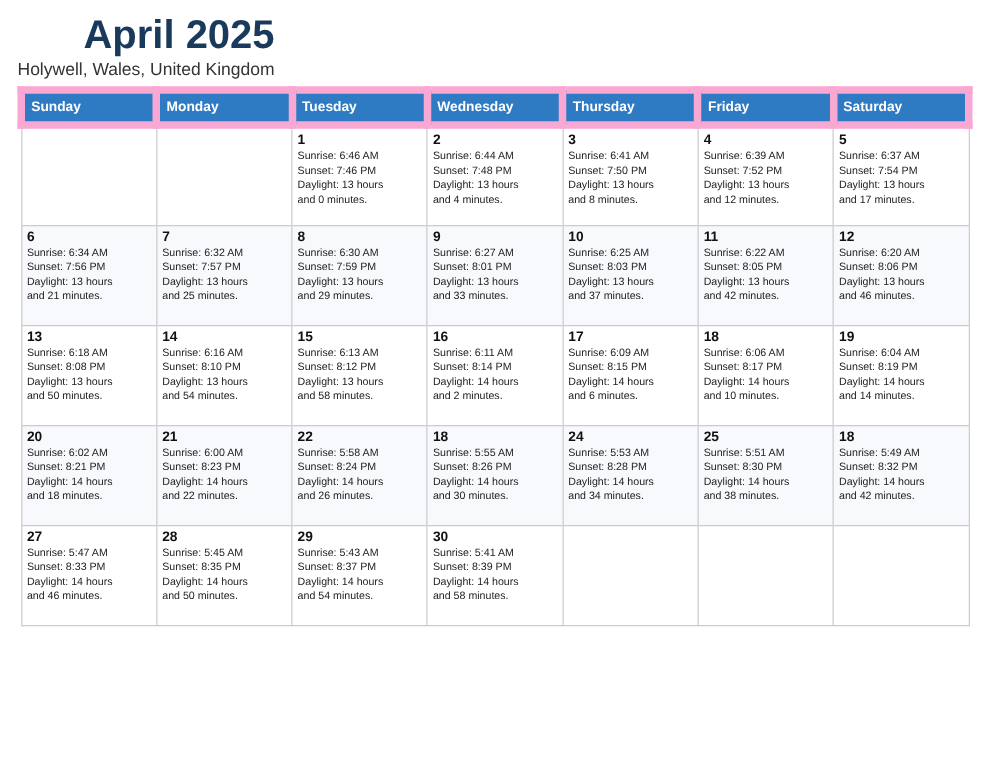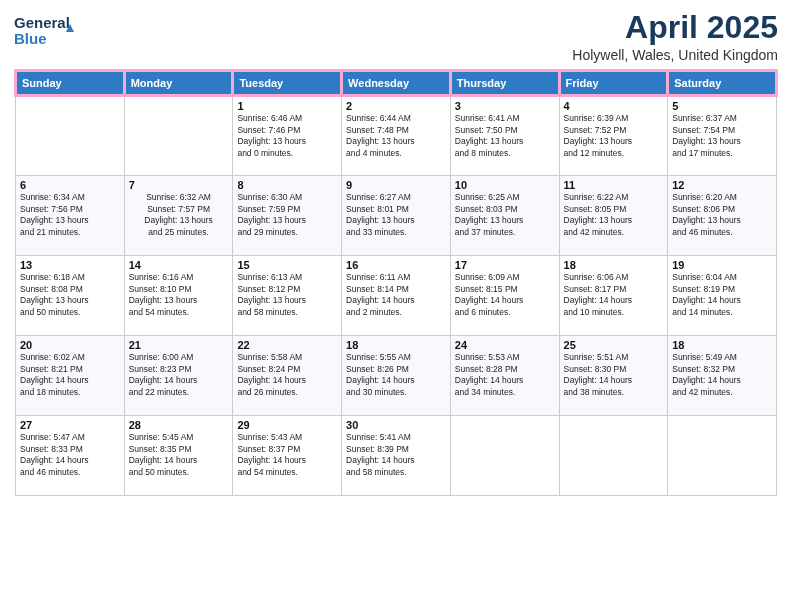--- a/index.html
+++ b/index.html
@@ -46,21 +46,21 @@
       font-size: 9.5px;
       table-layout: fixed;
     }
     .calendar th {
       background-color: #2e7bc4;
       color: #fff;
       text-align: left;
       padding: 5px 5px;
       font-size: 11px;
       font-weight: bold;
-      border: 3px solid #f9a8d4;
+      border: 6px solid #f9a8d4;
     }
     .calendar td {
       vertical-align: top;
       border: 1px solid #ccc;
       padding: 3px 4px;
       height: 80px;
       width: 14.28%;
     }
     .day-num {
       font-weight: bold;
@@ -85,28 +85,20 @@
     }
     .calendar thead tr th {
       background: #2e7bc4;
     }
   </style>
 </head>
 <body>
 
 <div class="page">
   <div class="header">
-    <div class="logo">
-
-      <svg width="60" height="40" viewBox="0 0 60 40">
-        <text x="0" y="18" font-family="Arial" font-weight="bold" font-size="15" fill="#1a3a5c">General</text>
-        <text x="0" y="34" font-family="Arial" font-weight="bold" font-size="15" fill="#2e7bc4">Blue</text>
-        <polygon points="52,22 60,22 56,14" fill="#2e7bc4"></polygon>
-      </svg>
-    </div>
     <div class="title-block">
       <div class="month-title">April 2025</div>
       <div class="location-title">Holywell, Wales, United Kingdom</div>
     </div>
   </div>
 
   <table class="calendar">
     <thead>
       <tr>
         <th>Sunday</th>
@@ -161,21 +153,21 @@
         <tr>
           <td>
             <span class="day-num">6</span>
             <div class="day-info" style="white-space: pre-line;">Sunrise: 6:34 AM
 Sunset: 7:56 PM
 Daylight: 13 hours
 and 21 minutes.</div>
           </td>
           <td>
             <span class="day-num">7</span>
-            <div class="day-info" style="white-space: pre-line; text-align: center;">Sunrise: 6:32 AM
+            <div class="day-info" style="white-space: pre-line;">Sunrise: 6:32 AM
 Sunset: 7:57 PM
 Daylight: 13 hours
 and 25 minutes.</div>
           </td>
           <td>
             <span class="day-num">8</span>
             <div class="day-info" style="white-space: pre-line;">Sunrise: 6:30 AM
 Sunset: 7:59 PM
 Daylight: 13 hours
 and 29 minutes.</div>

